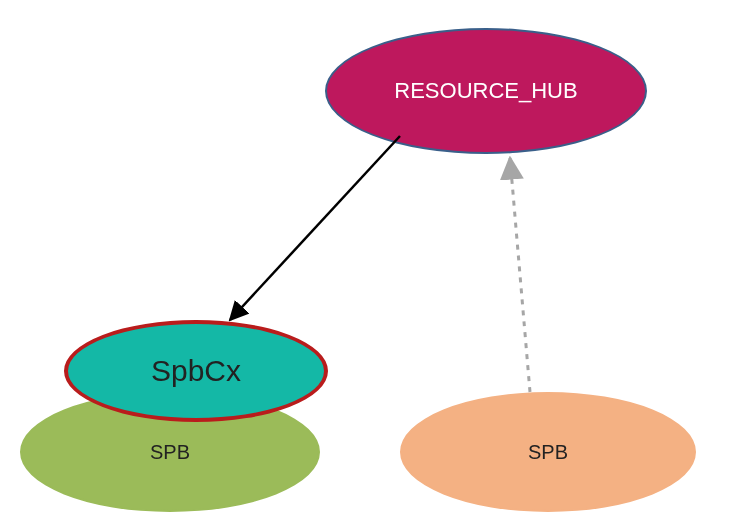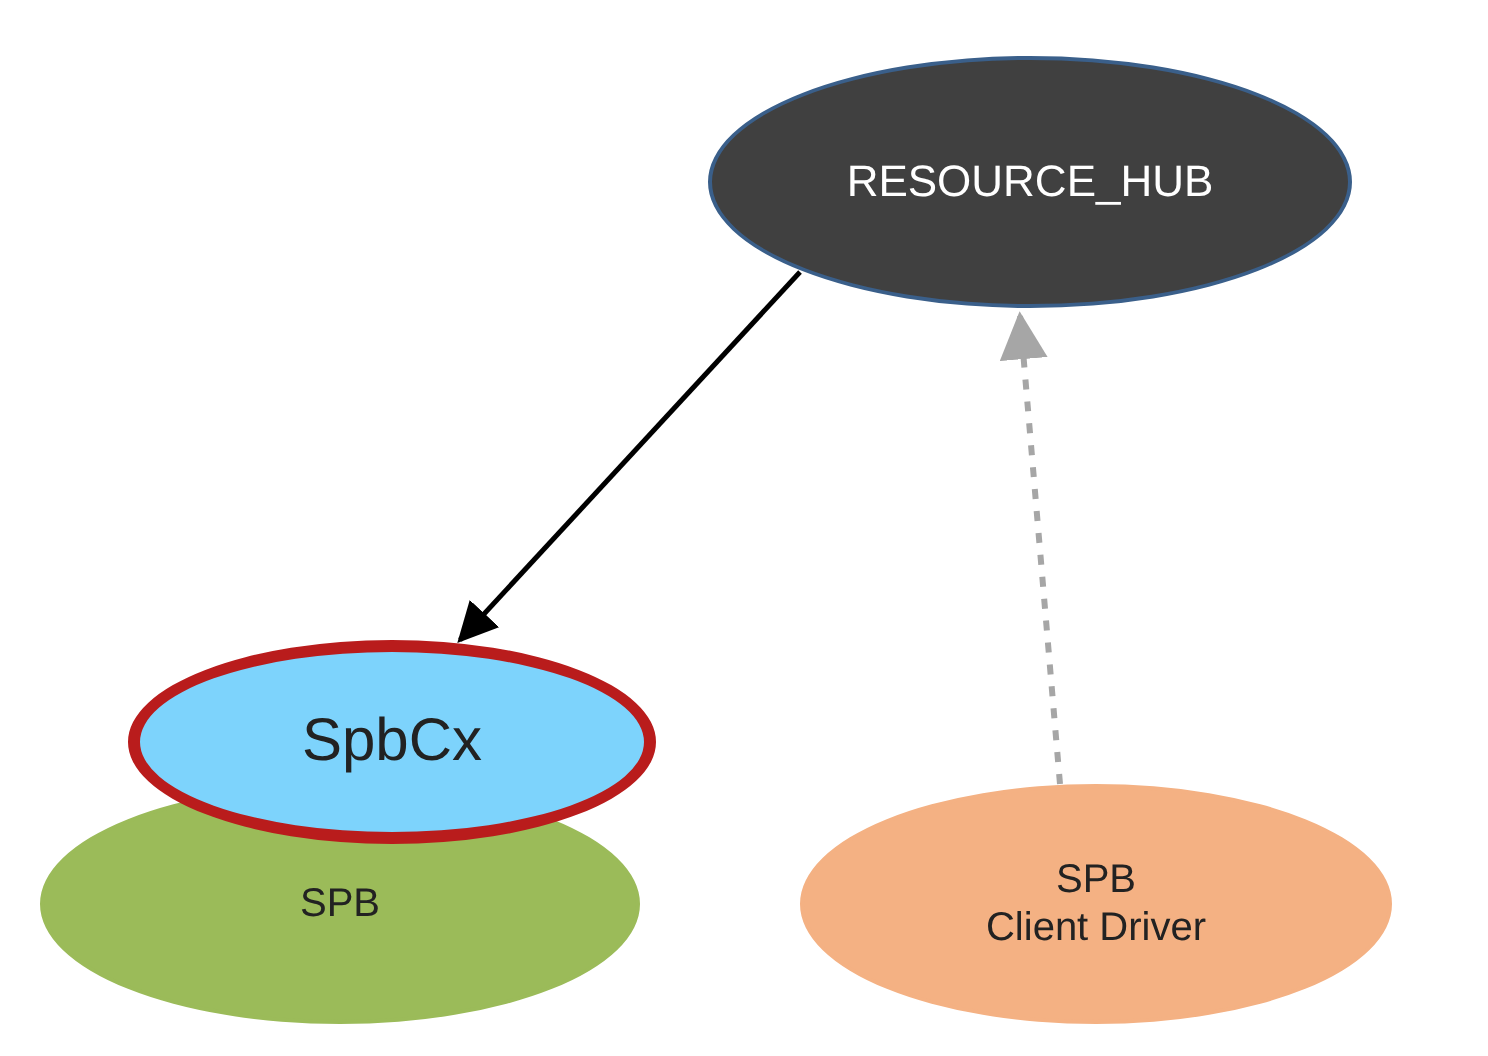--- a/index.html
+++ b/index.html
@@ -20,39 +20,39 @@
     justify-content: center;
     text-align: center;
     box-sizing: border-box;
   }
   .label {
     line-height: 1.2;
     color: #222;
   }
   
   #hub {
-    left: 354px;
+    left: 325px;
     top: 28px;
     width: 322px;
     height: 126px;
-    background: #404040;
+    background: #be185d;
     border: 2px solid #3a5f8a;
   }
   #hub .label {
     color: #ffffff;
     font-size: 22px;
   }
   
   #spbcx {
     left: 64px;
     top: 320px;
     width: 264px;
     height: 102px;
-    background: #7dd3fc;
-    border: 6px solid #b91c1c;
+    background: #14b8a6;
+    border: 4px solid #b91c1c;
     z-index: 2;
   }
   #spbcx .label {
     font-size: 30px;
     color: #222;
   }
   
   #ctrl {
     left: 20px;
     top: 392px;
@@ -103,21 +103,20 @@
 
 <div id="ctrl" class="ellipse">
   <span class="label">
     <span>SPB</span><br>
   </span>
 </div>
 
 <div id="client" class="ellipse">
   <span class="label">
     <span>SPB</span><br>
-    <span>Client Driver</span>
   </span>
 </div>
 
 <svg class="overlay">
   <defs>
     <marker id="arrow-solid" viewBox="0 0 10 10" refX="9" refY="5" markerWidth="8" markerHeight="8" orient="auto-start-reverse">
       <path d="M 0 0 L 10 5 L 0 10 z" fill="#000000"></path>
     </marker>
     <marker id="arrow-dashed" viewBox="0 0 10 10" refX="9" refY="5" markerWidth="8" markerHeight="8" orient="auto-start-reverse">
       <path d="M 0 0 L 10 5 L 0 10 z" fill="#a6a6a6"></path>

